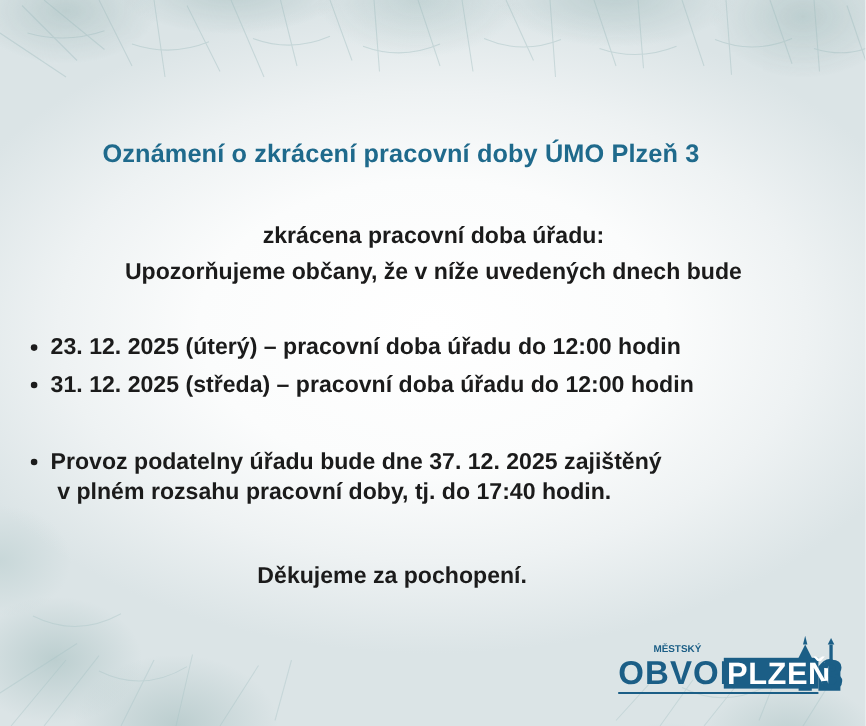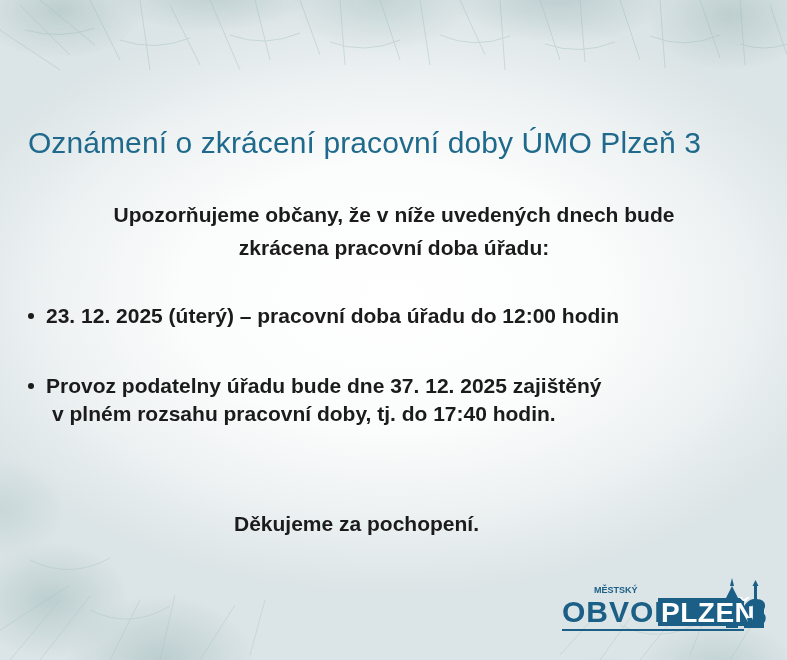--- a/index.html
+++ b/index.html
@@ -72,22 +72,22 @@
     width: 787px;
     height: 660px;
   }
   .title {
     position: absolute;
     top: 126px;
     left: 0;
     width: 729px;
     text-align: center;
     color: #1f6a8c;
-    font-size: 30px;
-    font-weight: normal;
+    font-size: 23px;
+    font-weight: bold;
     letter-spacing: 0.1px;
   }
   .intro {
     position: absolute;
     top: 198px;
     left: 38px;
     width: 712px;
     text-align: center;
     color: #1b1b1b;
     font-size: 21px;
@@ -173,28 +173,32 @@
       <path d="M640 660 L680 610 M690 655 L710 605 M730 660 L760 612 M600 660 L630 618"></path>
       <path d="M560 655 L590 622 M620 625 Q660 645 700 622"></path>
     </g>
   </svg>
 
   <div class="content">
 
     <div class="title">Oznámení o zkrácení pracovní doby ÚMO Plzeň 3</div>
 
     <div class="intro">
+      <div>zkrácena pracovní doba úřadu:</div>
       <div>Upozorňujeme občany, že v níže uvedených dnech bude</div>
-      <div>zkrácena pracovní doba úřadu:</div>
     </div>
 
     <ul class="bullets">
       <li>
         <span class="dot"></span>
         <span>23. 12. 2025 (úterý) – pracovní doba úřadu do 12:00 hodin</span>
+      </li>
+      <li>
+        <span class="dot"></span>
+        <span>31. 12. 2025 (středa) – pracovní doba úřadu do 12:00 hodin</span>
       </li>
       <li class="group-2">
         <span class="dot"></span>
         <span>Provoz podatelny úřadu bude dne 37. 12. 2025 zajištěný</span>
         <span class="l2">v plném rozsahu pracovní doby, tj. do 17:40 hodin.</span>
       </li>
     </ul>
 
     <div class="thanks">Děkujeme za pochopení.</div>
 

